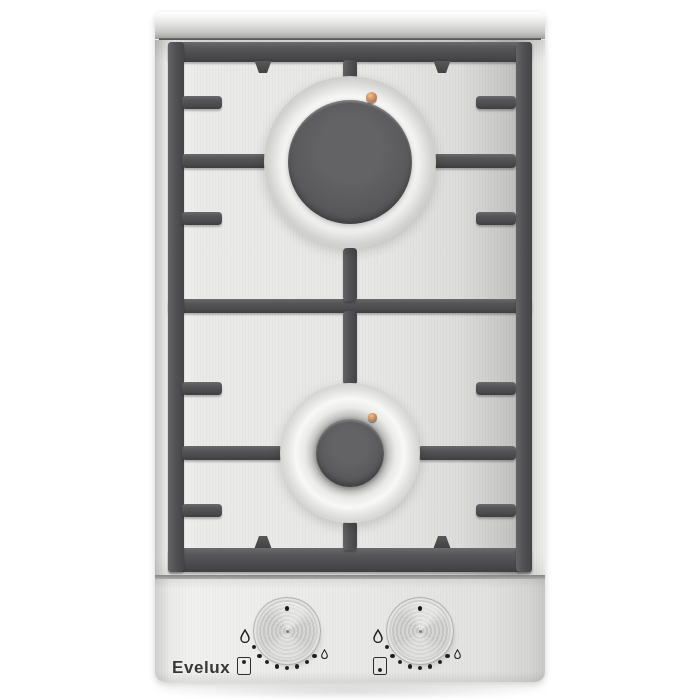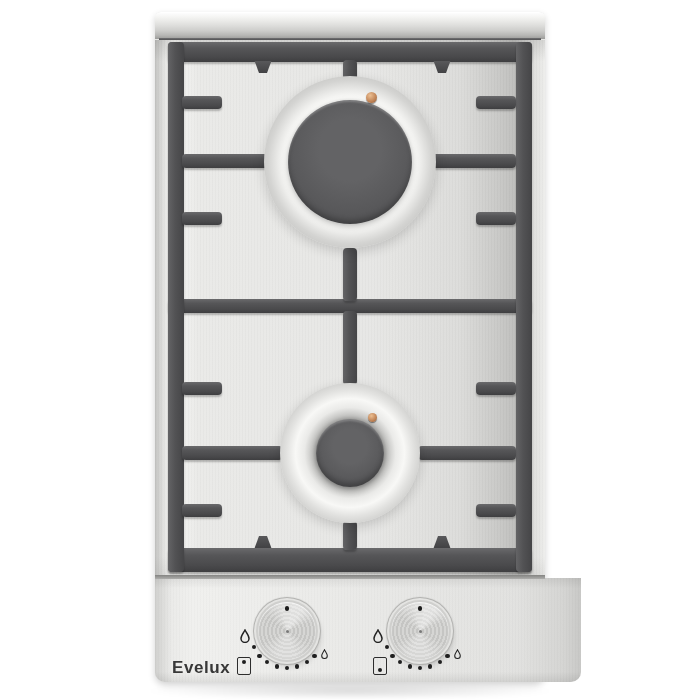--- a/index.html
+++ b/index.html
@@ -61,21 +61,21 @@
         box-shadow:0 1px 1px rgba(0,0,0,.45);}
   .electrode.rear{left:211px;top:52px;width:11px;height:11px;}
   .electrode.front{left:213px;top:373px;width:9px;height:9px;}
 
   
   .panel{position:absolute;left:0;top:566px;width:390px;height:104px;
        border-radius:0 0 10px 10px;
        background:
         repeating-linear-gradient(90deg, rgba(0,0,0,.015) 0 1px, rgba(255,255,255,.02) 1px 3px),
         linear-gradient(180deg, rgba(0,0,0,.07) 0, rgba(0,0,0,0) 10%, rgba(0,0,0,0) 90%, rgba(0,0,0,.08) 100%),
-        linear-gradient(90deg,#cfcfcd 0%,#ebebe9 4%,#f0f0ee 9%,#e9e9e7 50%,#e1e1df 85%,#d4d4d2 96%,#c7c7c5 100%); padding-left: 36px;}
+        linear-gradient(90deg,#cfcfcd 0%,#ebebe9 4%,#f0f0ee 9%,#e9e9e7 50%,#e1e1df 85%,#d4d4d2 96%,#c7c7c5 100%);}
   .panel-seam{position:absolute;left:0;top:-3px;width:390px;height:4px;
        background:linear-gradient(180deg,#848482,#aeaeac);}
 
   .logo{position:absolute;left:17px;top:80px;font-size:17px;font-weight:700;
         color:#383838;letter-spacing:.6px;}
 
   .knob-unit{position:absolute;width:96px;height:96px;top:5px;}
   .knob-unit.left{left:84px;} .knob-unit.right{left:217px;}
   .knob{position:absolute;left:19px;top:19px;width:58px;height:58px;border-radius:50%;
         background:

